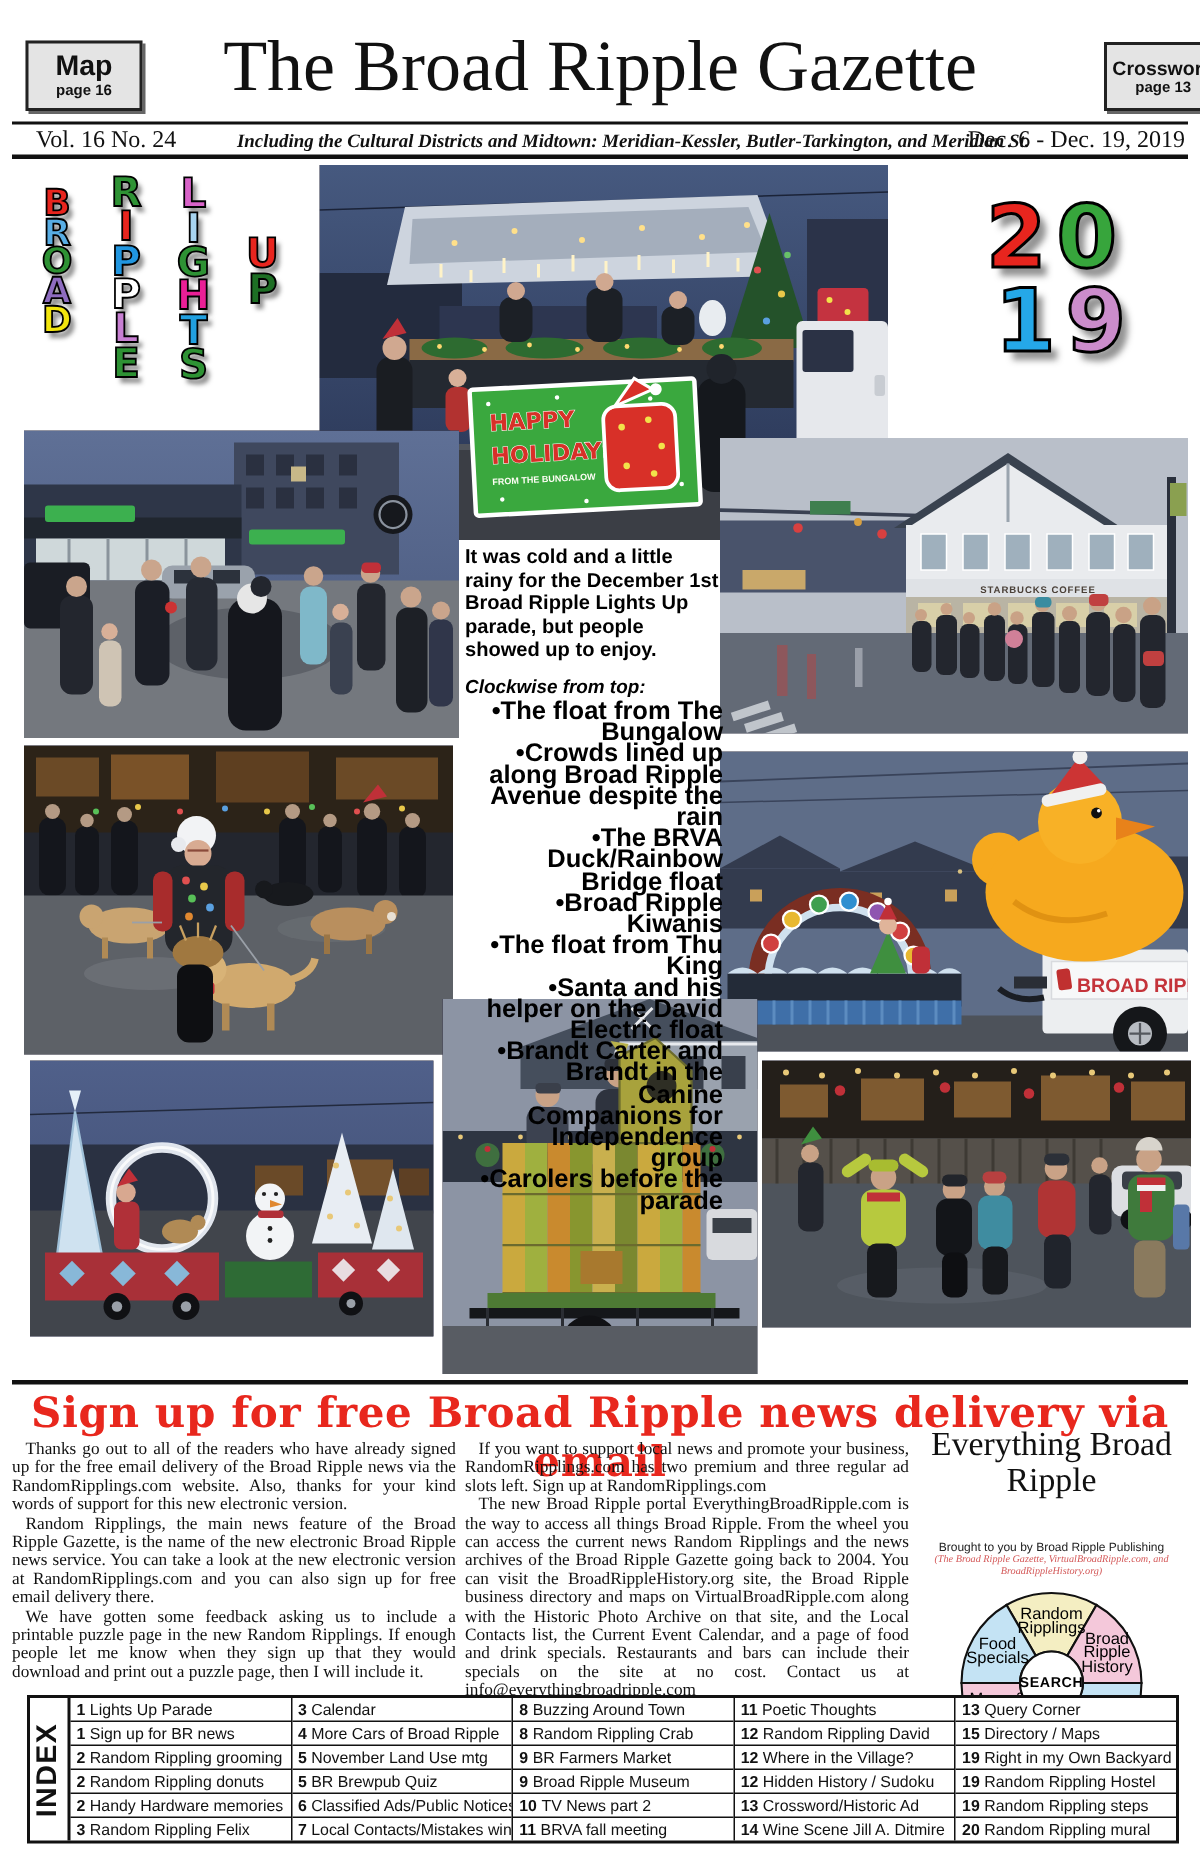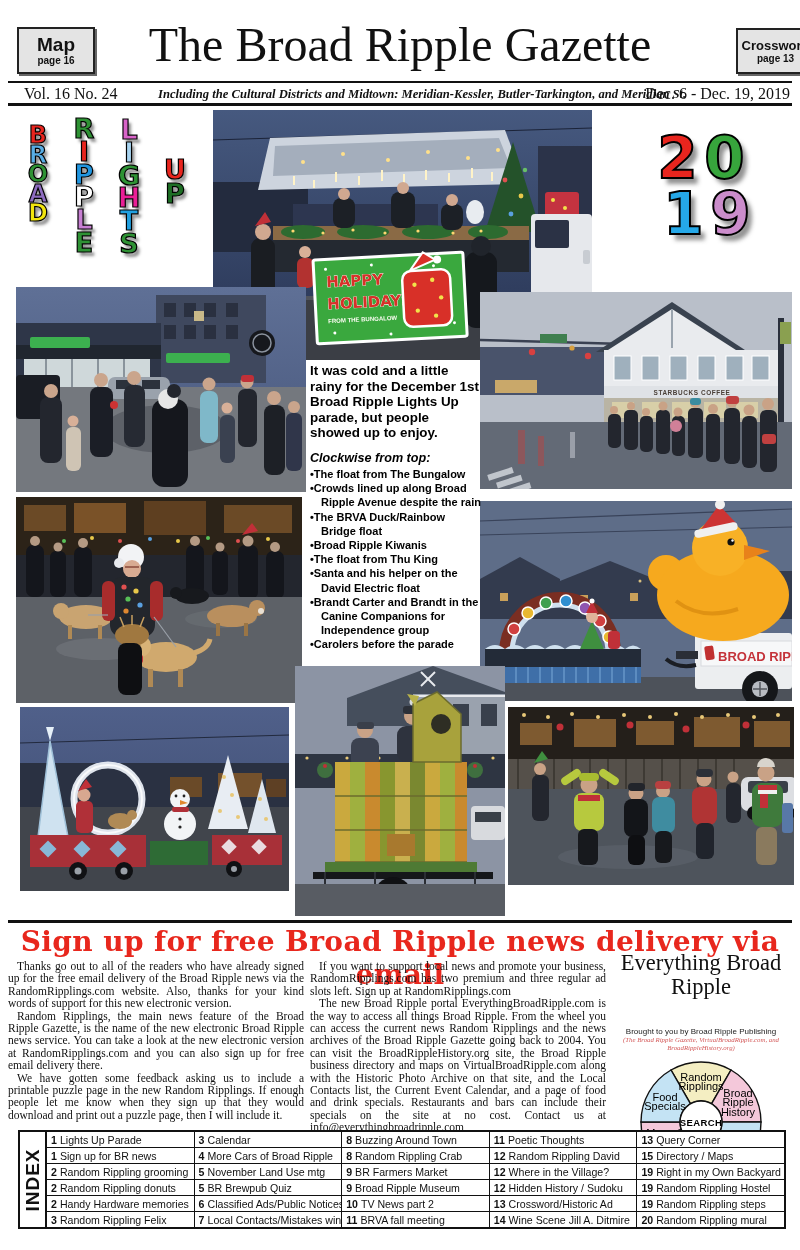--- a/index.html
+++ b/index.html
@@ -35,21 +35,21 @@
 
   
   .photo{position:absolute;overflow:hidden;background:#334;}
   .photo svg{display:block;width:100%;height:100%;}
 
   
   .caption-block{position:absolute;left:310px;top:363px;width:172px;color:#000;
                  font-family:"Liberation Sans",sans-serif;font-weight:bold;}
   .caption-intro{font-size:13.4px;line-height:15.6px;}
   .caption-clockwise{margin-top:10px;font-style:italic;font-size:12.6px;line-height:14px;}
-  .caption-bullets{margin:2px 0 0;padding:0;list-style:none;font-size:11px;line-height:14.2px;}
+  .caption-bullets{margin:2px 0 0;padding:0;list-style:none;font-size:17px;line-height:14.2px;text-align:right;}
   .caption-bullets li{padding-left:11px;text-indent:-11px;}
   .caption-bullets li::before{content:"\2022 ";}
 
   
   .headline{position:absolute;left:0;right:0;top:925px;text-align:center;
             font-family:"DejaVu Serif",serif;font-weight:bold;font-size:28px;letter-spacing:.4px;}
   .bodycol{position:absolute;top:960px;width:296px;font-size:11.5px;line-height:12.4px;
            text-align:justify;}
   .bodycol p{margin:0;text-indent:9px;}
 

